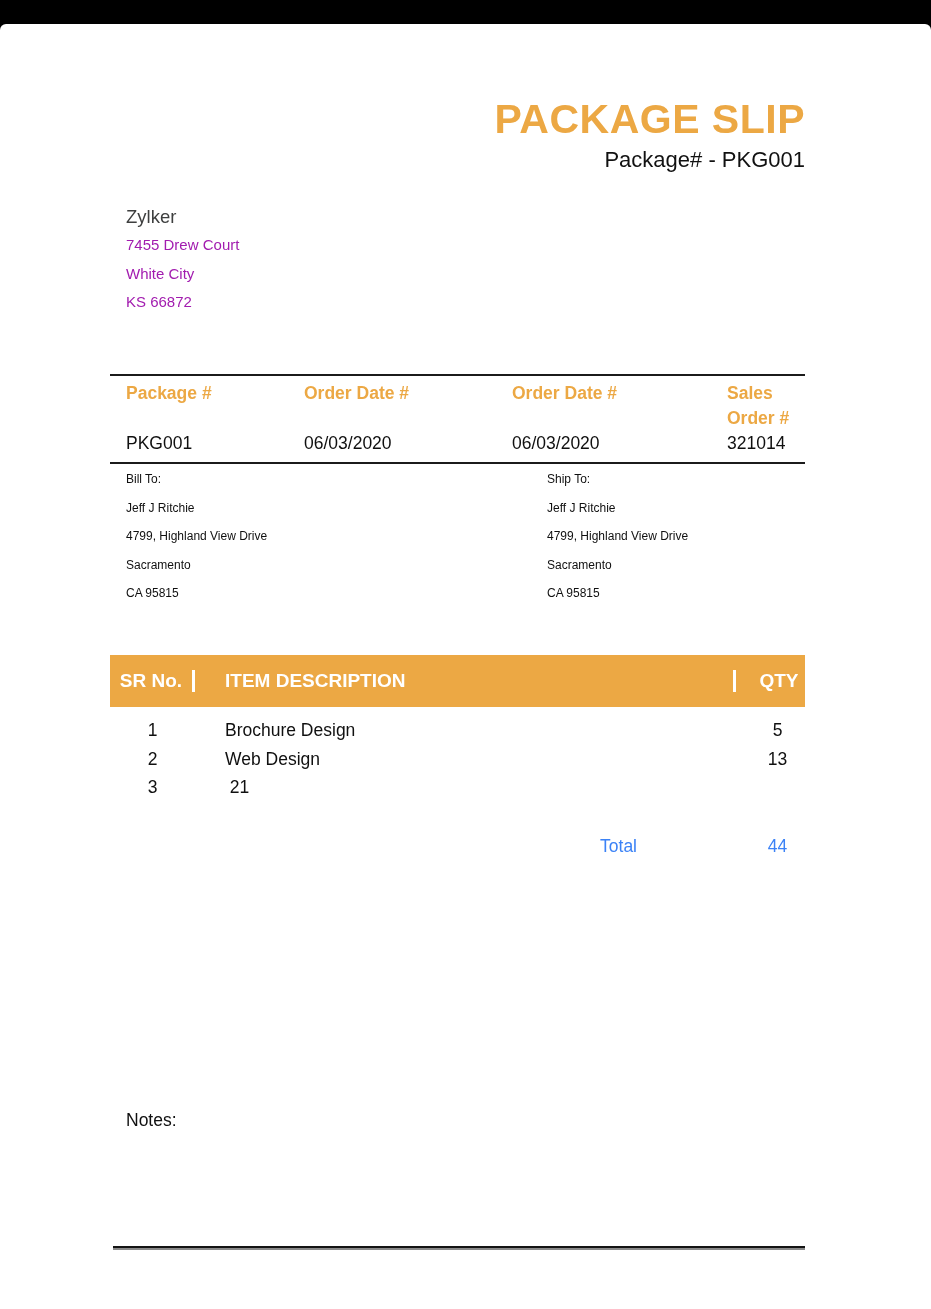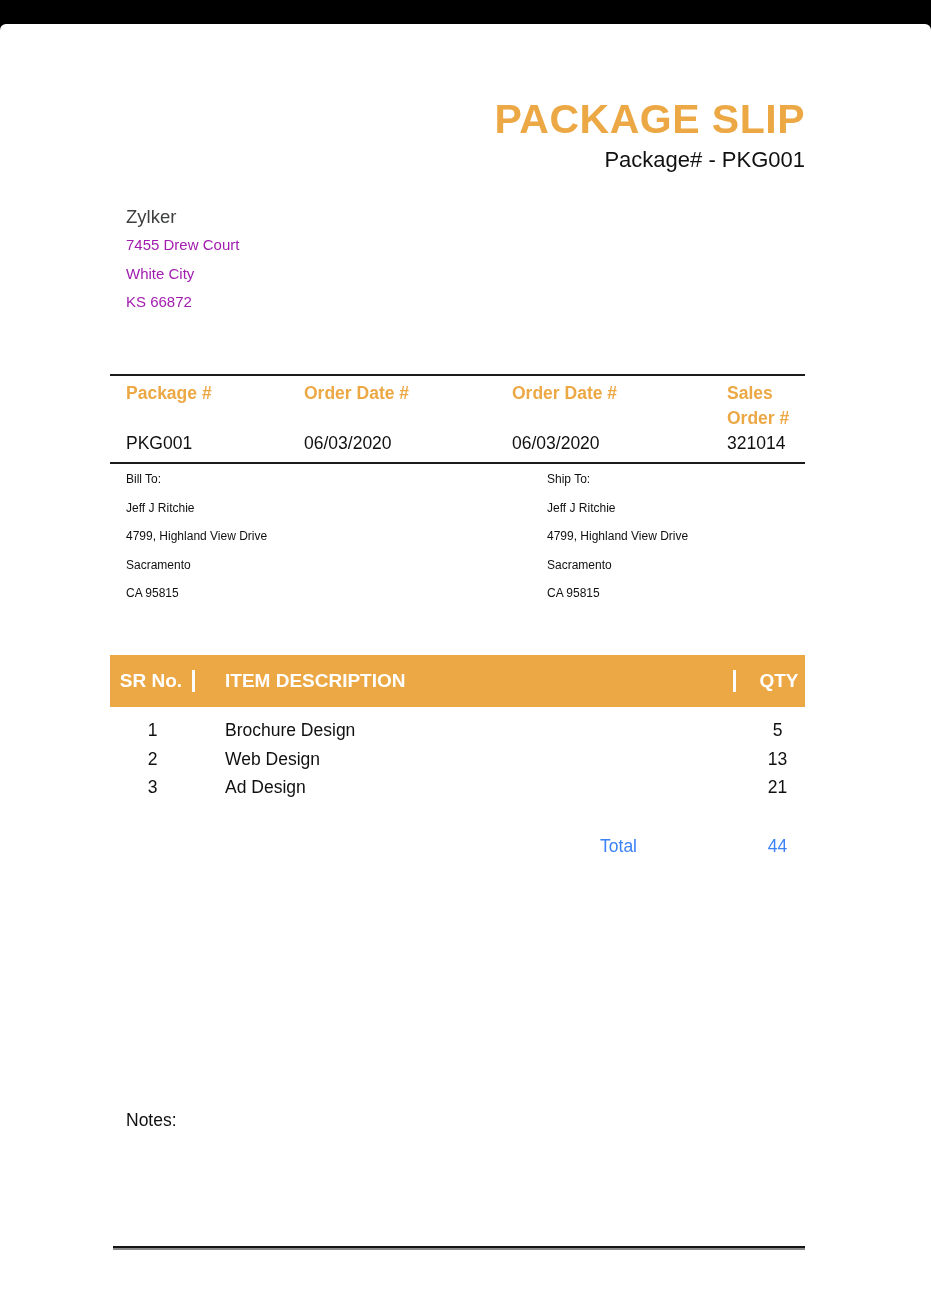--- a/index.html
+++ b/index.html
@@ -245,21 +245,20 @@
         <div class="col-desc">Brochure Design</div>
         <div class="col-qty">5</div>
       </div>
       <div class="item-row">
         <div class="col-sr">2</div>
         <div class="col-desc">Web Design</div>
         <div class="col-qty">13</div>
       </div>
       <div class="item-row">
         <div class="col-sr">3</div>
-        <div class="col-desc">Ad Design</div>
         <div class="col-qty">21</div>
       </div>
     </div>
     <div class="total-row">
       <div class="total-label-cell">Total</div>
       <div class="col-qty">44</div>
     </div>
   </div>
 
   <div class="notes">Notes:</div>

